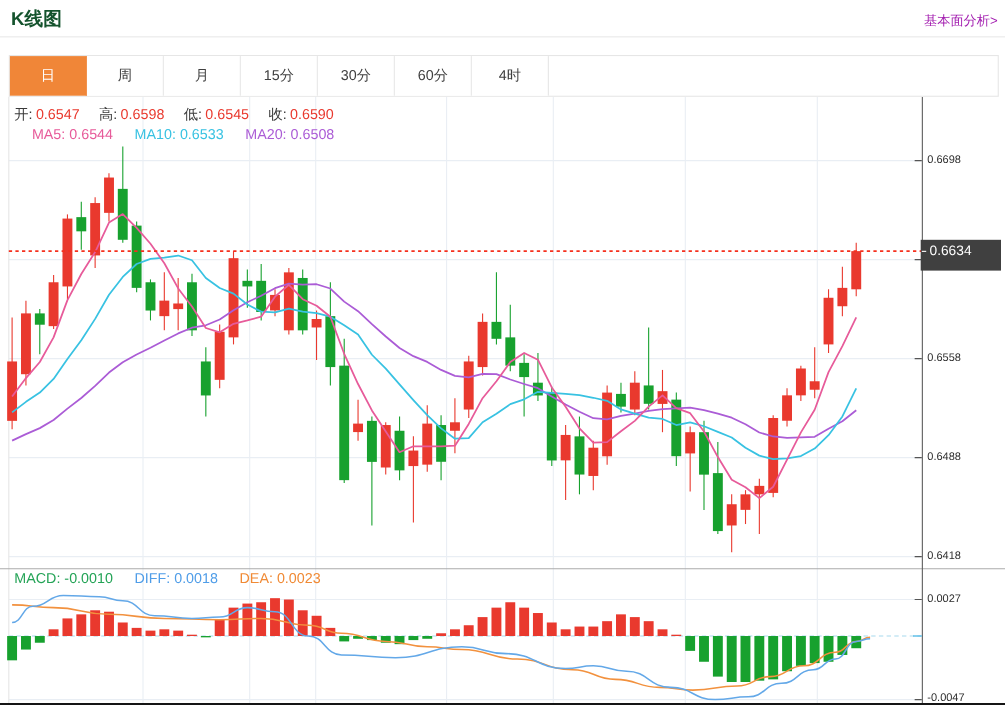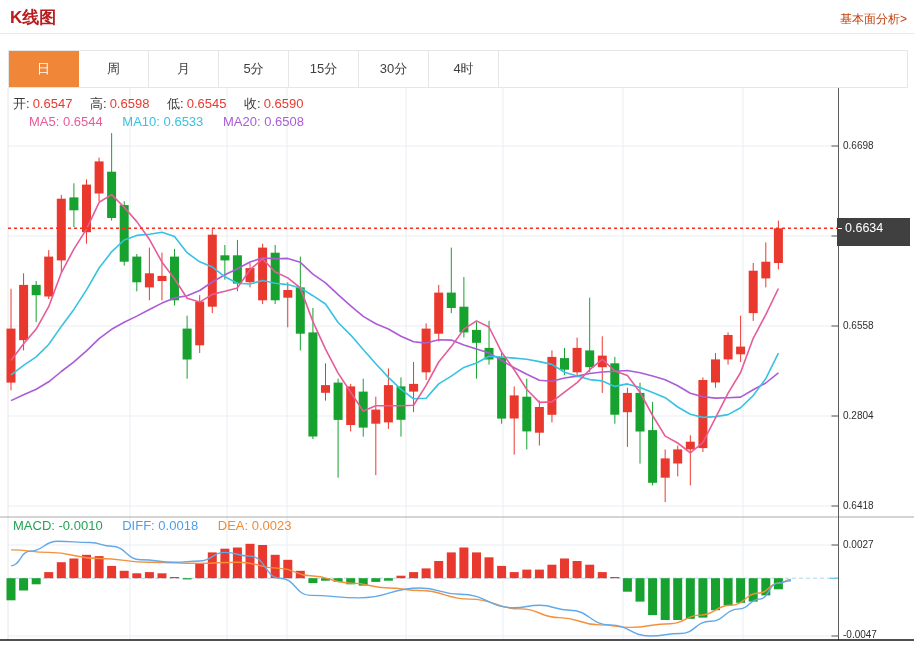--- a/index.html
+++ b/index.html
@@ -1,19 +1,19 @@
 <!DOCTYPE html>
 <html><head>
 <meta charset="utf-8">
 <style>
   html,body{margin:0;padding:0;}
   body{width:914px;height:650px;position:relative;overflow:hidden;background:#fff;
        font-family:"Liberation Sans","DejaVu Sans",sans-serif;}
-  .title{position:absolute;left:10px;top:6px;font-size:17px;font-weight:bold;color:#b91c1c;}
-  .bk-link{position:absolute;right:7px;top:11px;font-size:12px;color:#c2410c;cursor:pointer;text-decoration:none;}
+  .title{position:absolute;left:10px;top:6px;font-size:17px;font-weight:bold;color:#14532d;}
+  .bk-link{position:absolute;right:7px;top:11px;font-size:12px;color:#a21caf;cursor:pointer;text-decoration:none;}
   .h-divider{position:absolute;top:33px;left:0;width:914px;height:1px;background:#e9e9e9;}
   .tabs{position:absolute;left:8px;top:50px;width:900px;height:38px;border:1px solid #e6e6e6;
         box-sizing:border-box;display:flex;background:#fff;z-index:4;}
   .tab{width:70px;height:100%;line-height:36px;text-align:center;font-size:13px;color:#404040;
        border-right:1px solid #e6e6e6;cursor:pointer;background:#fff;box-sizing:border-box;}
   .tab.active{background:#f08638;color:#fff;border-right:1px solid #f08638;}
   #chart-svg{position:absolute;left:0;top:0;z-index:1;}
   .row{position:absolute;left:13px;font-size:13px;white-space:nowrap;z-index:3;}
   .ohlc-row{top:95px;}
   .ohlc-row .lbl{color:#3a3a3a;}
@@ -32,23 +32,23 @@
 <body>
 
 <div class="title">K线图</div>
 <a class="bk-link">基本面分析&gt;</a>
 <div class="h-divider"></div>
 
 <div class="tabs">
   <div class="tab active">日</div>
   <div class="tab">周</div>
   <div class="tab">月</div>
-  <div class="tab">5分</div>
   <div class="tab">15分</div>
   <div class="tab">30分</div>
+  <div class="tab">60分</div>
   <div class="tab">4时</div>
 </div>
 
 <svg id="chart-svg" width="914" height="650">
     <line x1="130" y1="88" x2="130" y2="640" stroke="#e9eef4" stroke-width="1"></line>
     <line x1="227" y1="88" x2="227" y2="640" stroke="#e9eef4" stroke-width="1"></line>
     <line x1="287" y1="88" x2="287" y2="640" stroke="#e9eef4" stroke-width="1"></line>
     <line x1="406" y1="88" x2="406" y2="640" stroke="#e9eef4" stroke-width="1"></line>
     <line x1="503" y1="88" x2="503" y2="640" stroke="#e9eef4" stroke-width="1"></line>
     <line x1="623" y1="88" x2="623" y2="640" stroke="#e9eef4" stroke-width="1"></line>
@@ -282,18 +282,18 @@
 
 <div class="row macd-row">
   <span class="g-macd">MACD:</span> <span class="g-macd sp">-0.0010</span>
   <span class="g-diff">DIFF:</span> <span class="g-diff sp">0.0018</span>
   <span class="g-dea">DEA:</span> <span class="g-dea sp">0.0023</span>
 </div>
 
 <div class="axlbl" style="top:139px">0.6698</div>
 <div class="axlbl" style="top:229px">0.6628</div>
 <div class="axlbl" style="top:319px">0.6558</div>
-<div class="axlbl" style="top:409px">0.2804</div>
+<div class="axlbl" style="top:409px">0.6488</div>
 <div class="axlbl" style="top:499px">0.6418</div>
 <div class="axlbl" style="top:538px">0.0027</div>
 <div class="axlbl" style="top:628px">-0.0047</div>
 
 <div class="badge">0.6634</div>
 
 </body></html>

